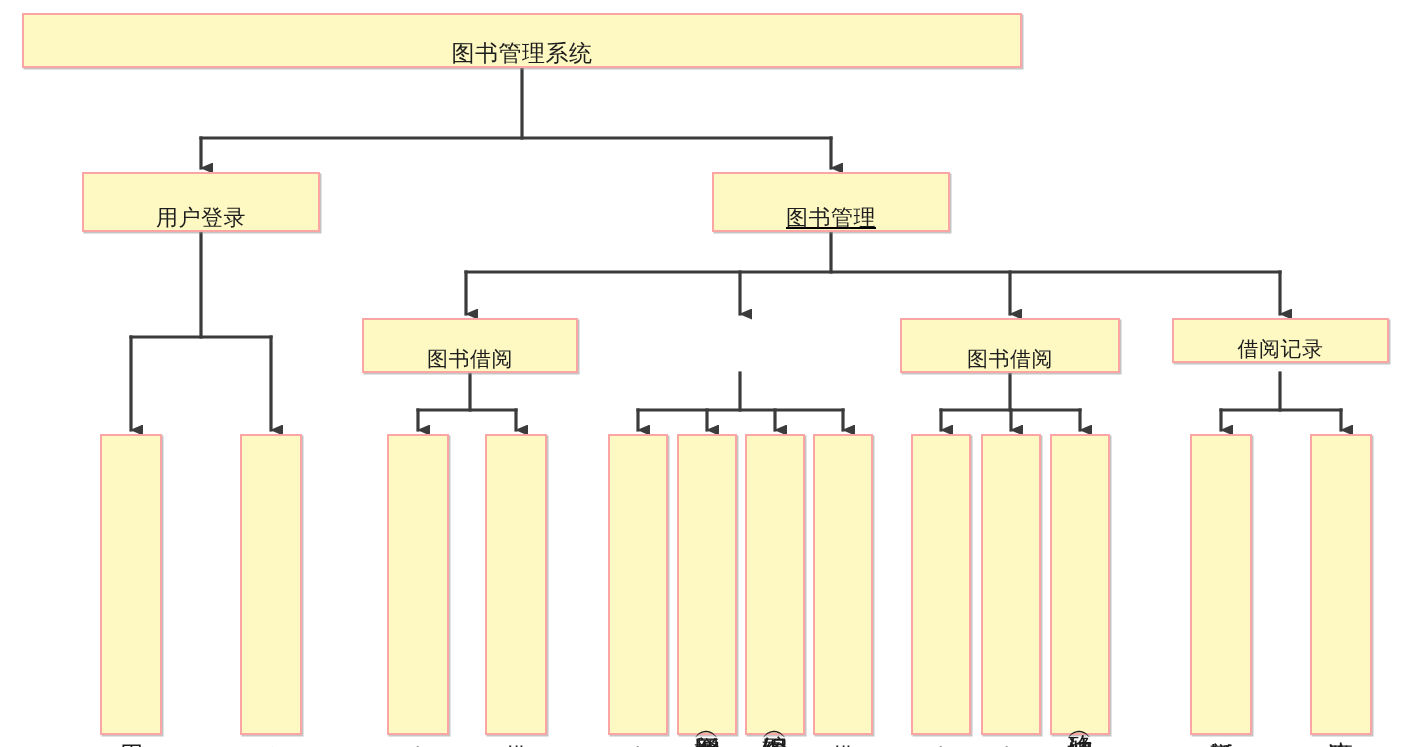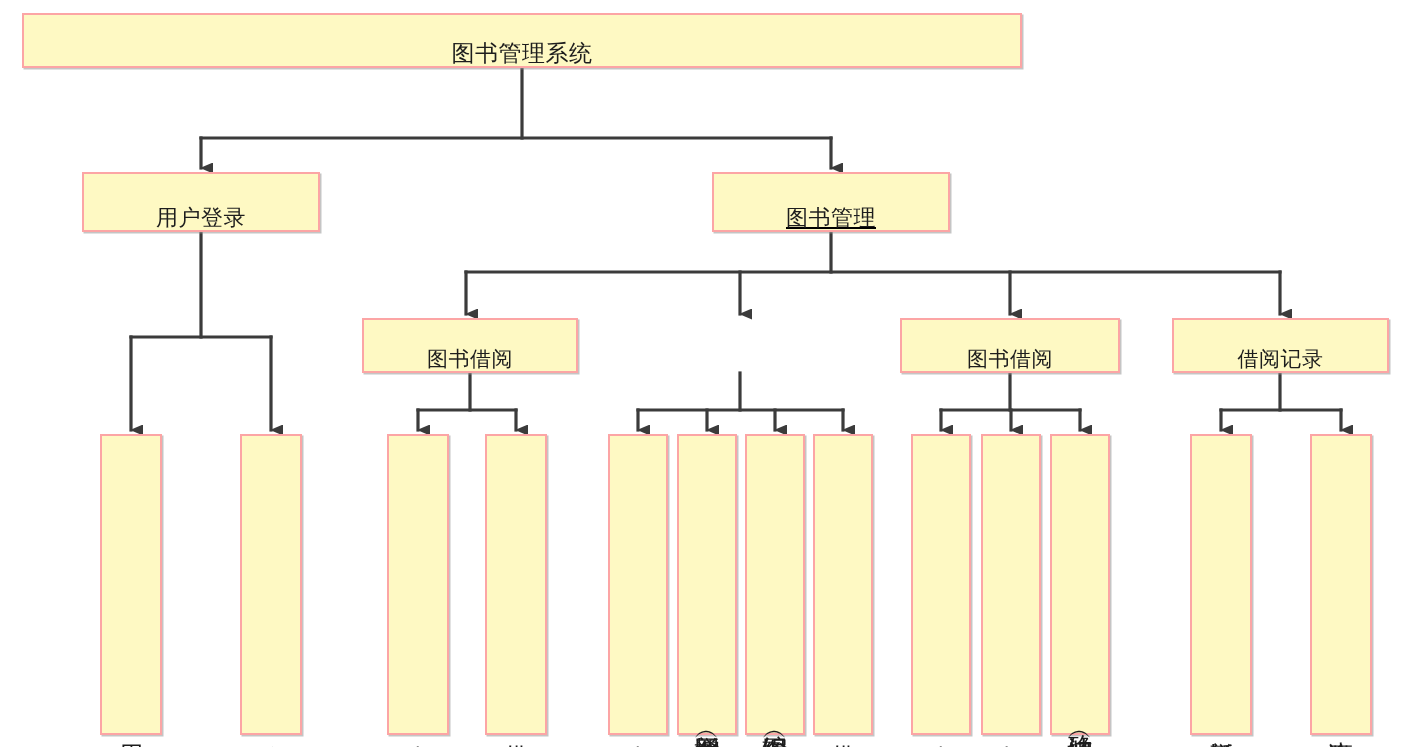--- a/index.html
+++ b/index.html
@@ -132,21 +132,21 @@
   <div class="node-box node-level2" style="left:712px; top:172px; width:238px; height:60px;text-decoration:underline;">
     <span class="node-label">图书管理</span>
   </div>
 
   <div class="node-box node-level3" style="left:362px; top:318px; width:216px; height:55px;">
     <span class="node-label">图书借阅</span>
   </div>
   <div class="node-box node-level3" style="left:900px; top:318px; width:220px; height:55px;">
     <span class="node-label">图书借阅</span>
   </div>
-  <div class="node-box node-level3" style="left:1172px; top:318px; width:217px; height:55px;">
+  <div class="node-box node-level3" style="left:1172px; top:318px; width:217px; height:45px;">
     <span class="node-label">借阅记录</span>
   </div>
 
   <div class="node-box node-leaf" style="left:100px; top:434px; width:62px; height:301px;">
     <span class="node-label">用户登录</span>
   </div>
   <div class="node-box node-leaf" style="left:240px; top:434px; width:62px; height:301px;">
     <span class="node-label">注销登录</span>
   </div>
   <div class="node-box node-leaf" style="left:387px; top:434px; width:62px; height:301px;">

